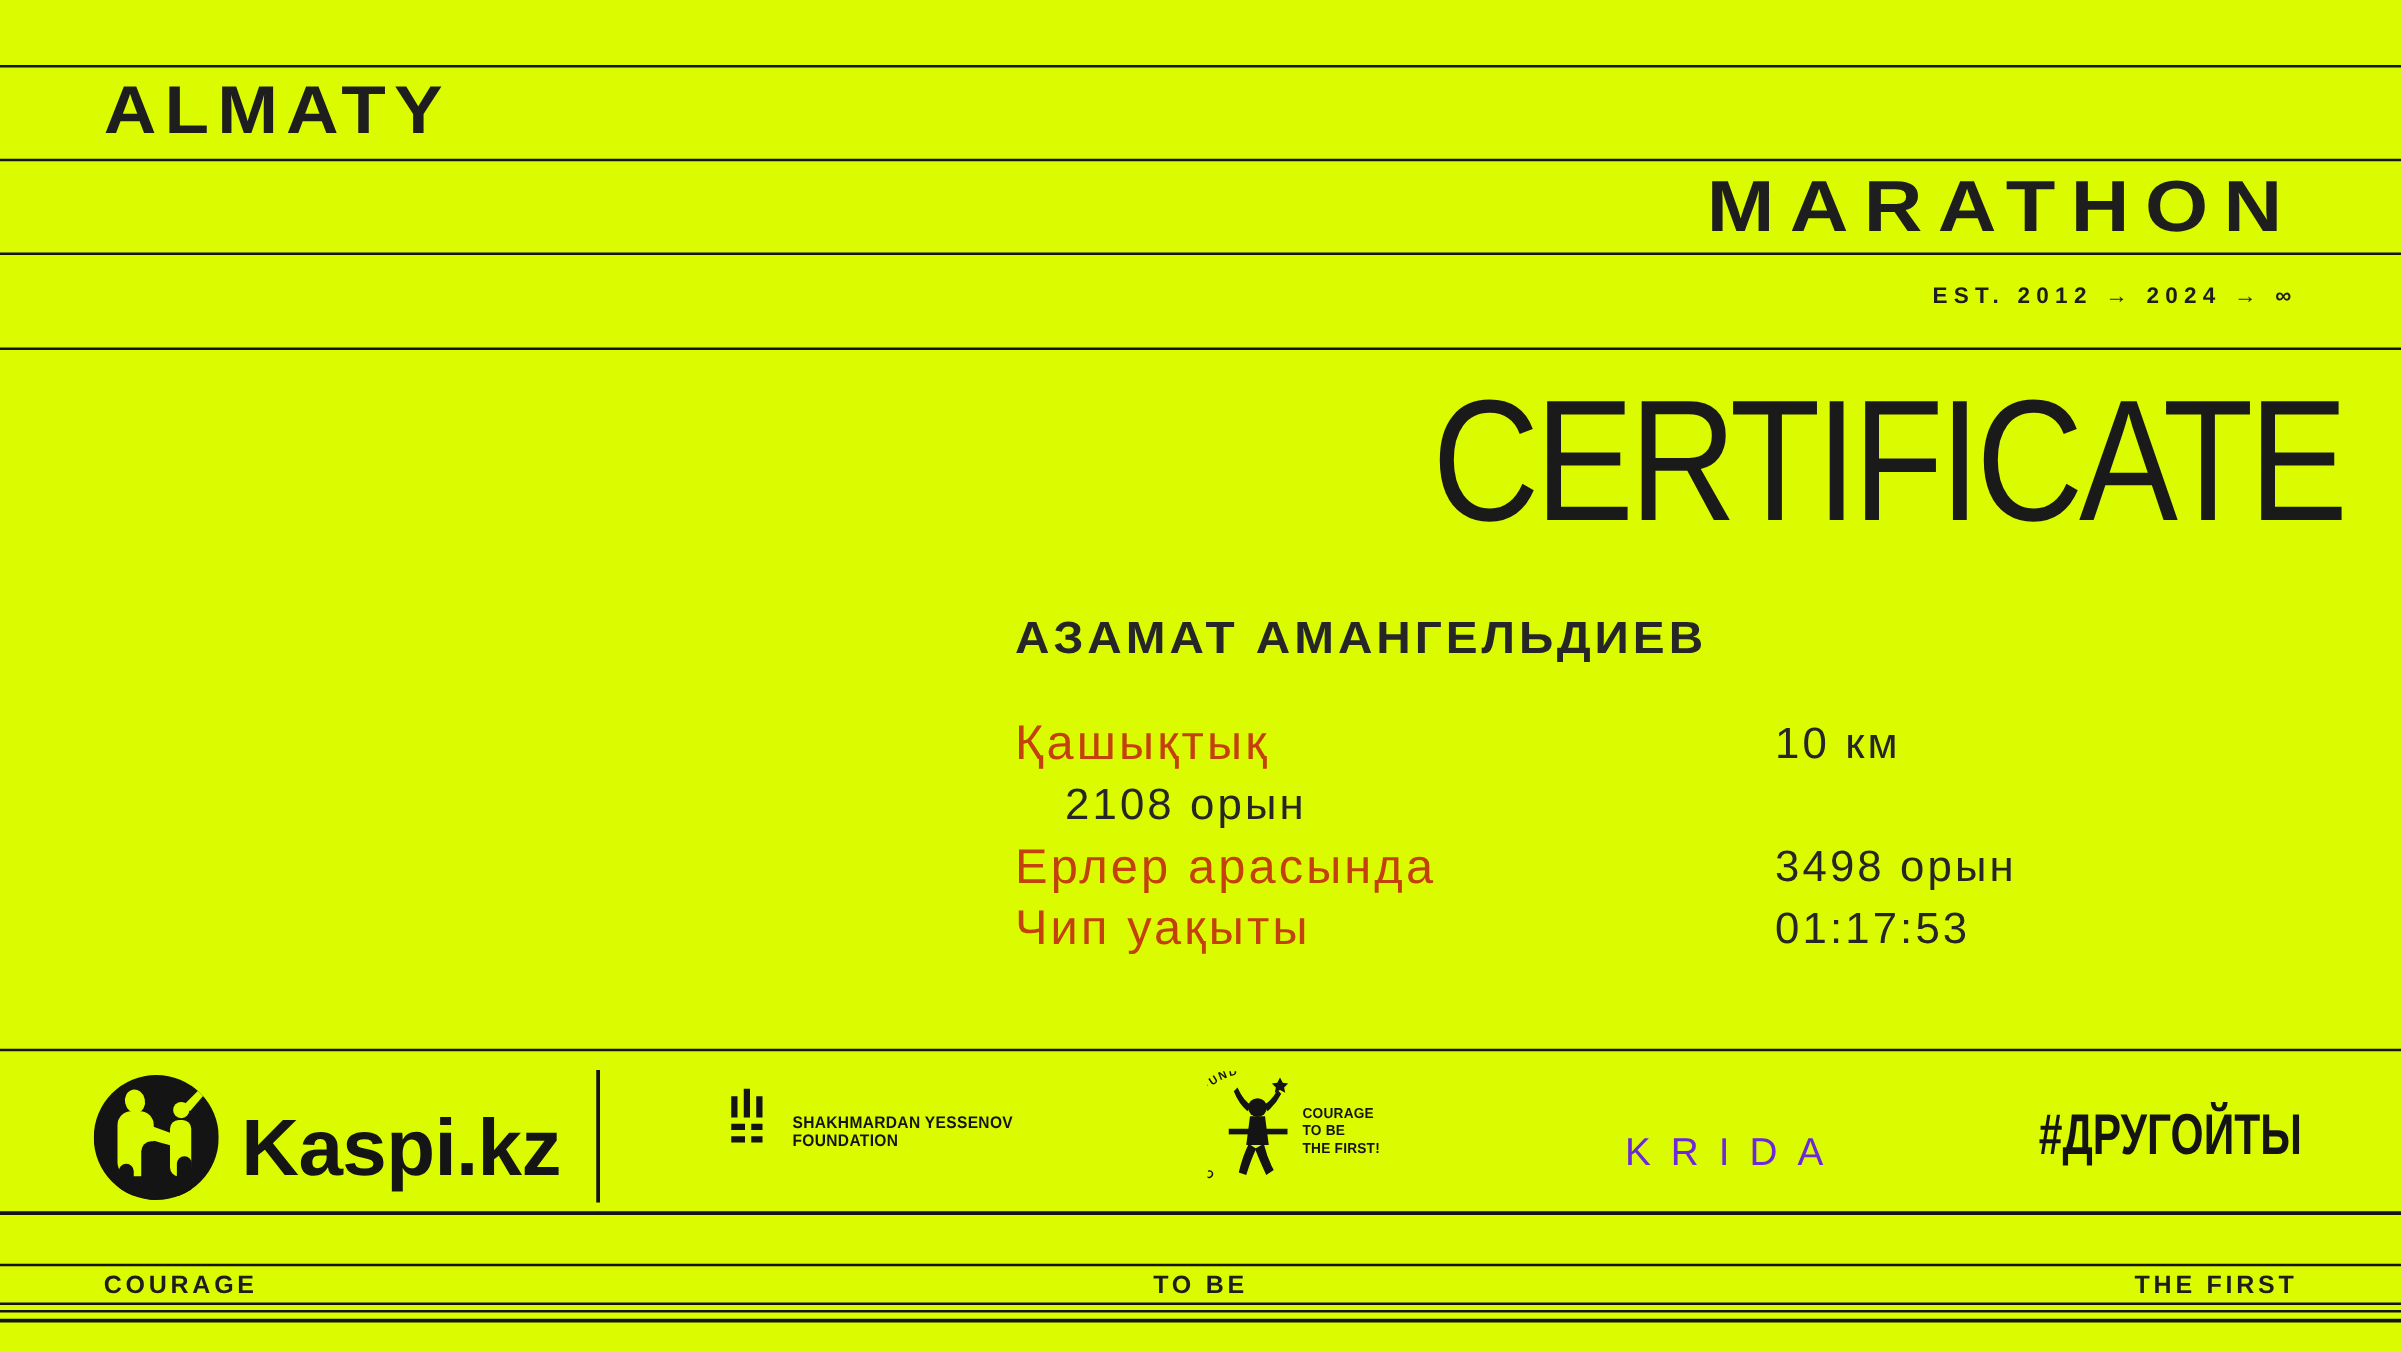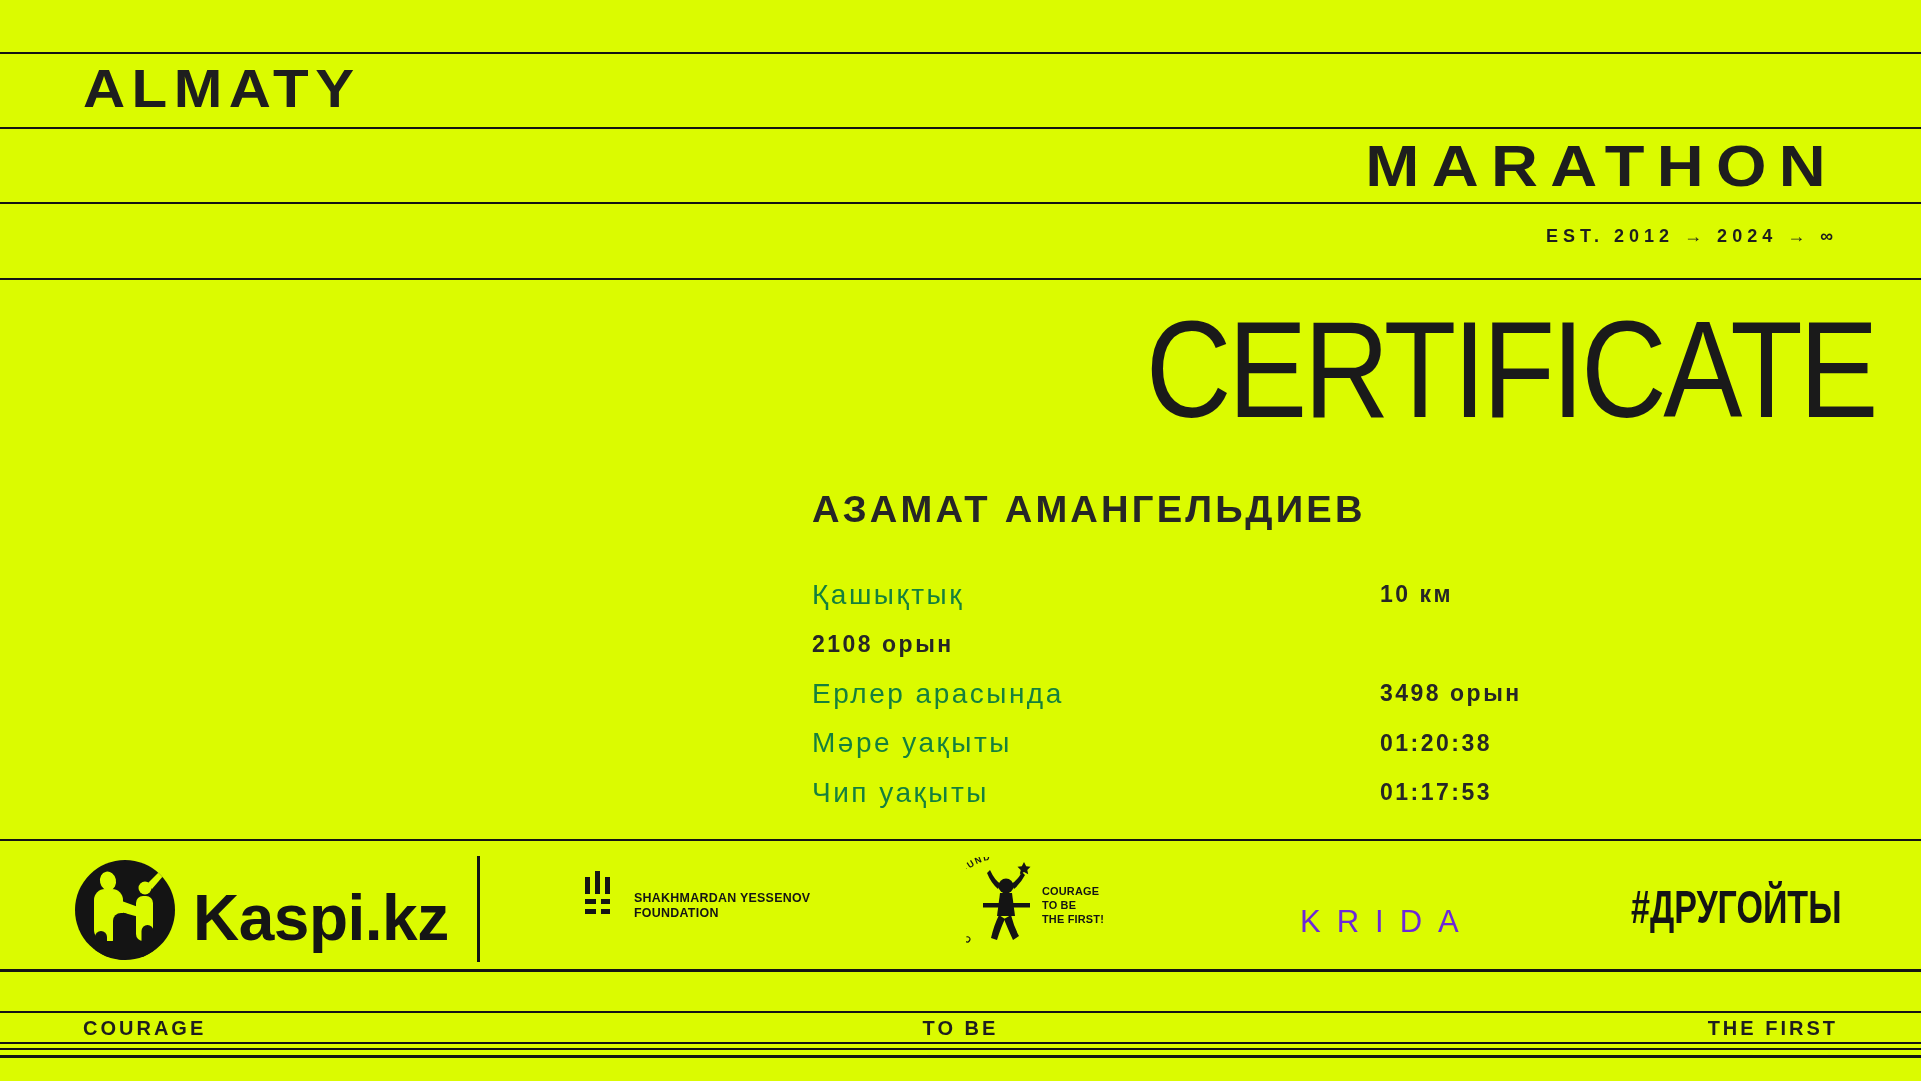--- a/index.html
+++ b/index.html
@@ -36,24 +36,24 @@
   .recipient{
     position:absolute;left:812px;top:492px;
     font-size:36px;font-weight:700;letter-spacing:3px;line-height:1;
     transform:scaleX(1.06);transform-origin:left top;white-space:nowrap;
     color:#262626;
   }
   .stats{position:absolute;left:812px;top:570px;width:1030px;}
   .stat-row{display:flex;height:49.5px;align-items:center;}
   .stat-label{
     width:568px;flex:0 0 568px;
-    font-size:28px;font-weight:500;letter-spacing:2.5px;color:#15803d;white-space:nowrap;
+    font-size:39px;font-weight:500;letter-spacing:2.5px;color:#c2410c;white-space:nowrap;
   }
   .stat-value{
-    font-size:23px;font-weight:700;letter-spacing:2.5px;color:#262626;white-space:nowrap;
+    font-size:35px;font-weight:400;letter-spacing:2.5px;color:#262626;white-space:nowrap;margin-left:40px;
   }
   
   .kaspi-logo{position:absolute;left:75px;top:860px;}
   .kaspi-word{
     position:absolute;left:193px;top:886px;
     font-size:64px;font-weight:700;letter-spacing:-0.5px;line-height:1;color:#151515;white-space:nowrap;
   }
   .footer-divider{position:absolute;left:477px;top:856px;width:3px;height:106px;background:#141414;}
   .yessenov-icon{position:absolute;left:584px;top:868px;}
   .yessenov-text{
@@ -107,24 +107,20 @@
     <div class="stat-row">
       <div class="stat-label">Қашықтық</div>
       <div class="stat-value">10 км</div>
     </div>
     <div class="stat-row">
       <div class="stat-value">2108 орын</div>
     </div>
     <div class="stat-row">
       <div class="stat-label">Ерлер арасында</div>
       <div class="stat-value">3498 орын</div>
-    </div>
-    <div class="stat-row">
-      <div class="stat-label">Мәре уақыты</div>
-      <div class="stat-value">01:20:38</div>
     </div>
     <div class="stat-row">
       <div class="stat-label">Чип уақыты</div>
       <div class="stat-value">01:17:53</div>
     </div>
   </div>
 
   <div class="hline" style="top:839px"></div>
   <div class="hline" style="top:969px;height:3px"></div>
 

